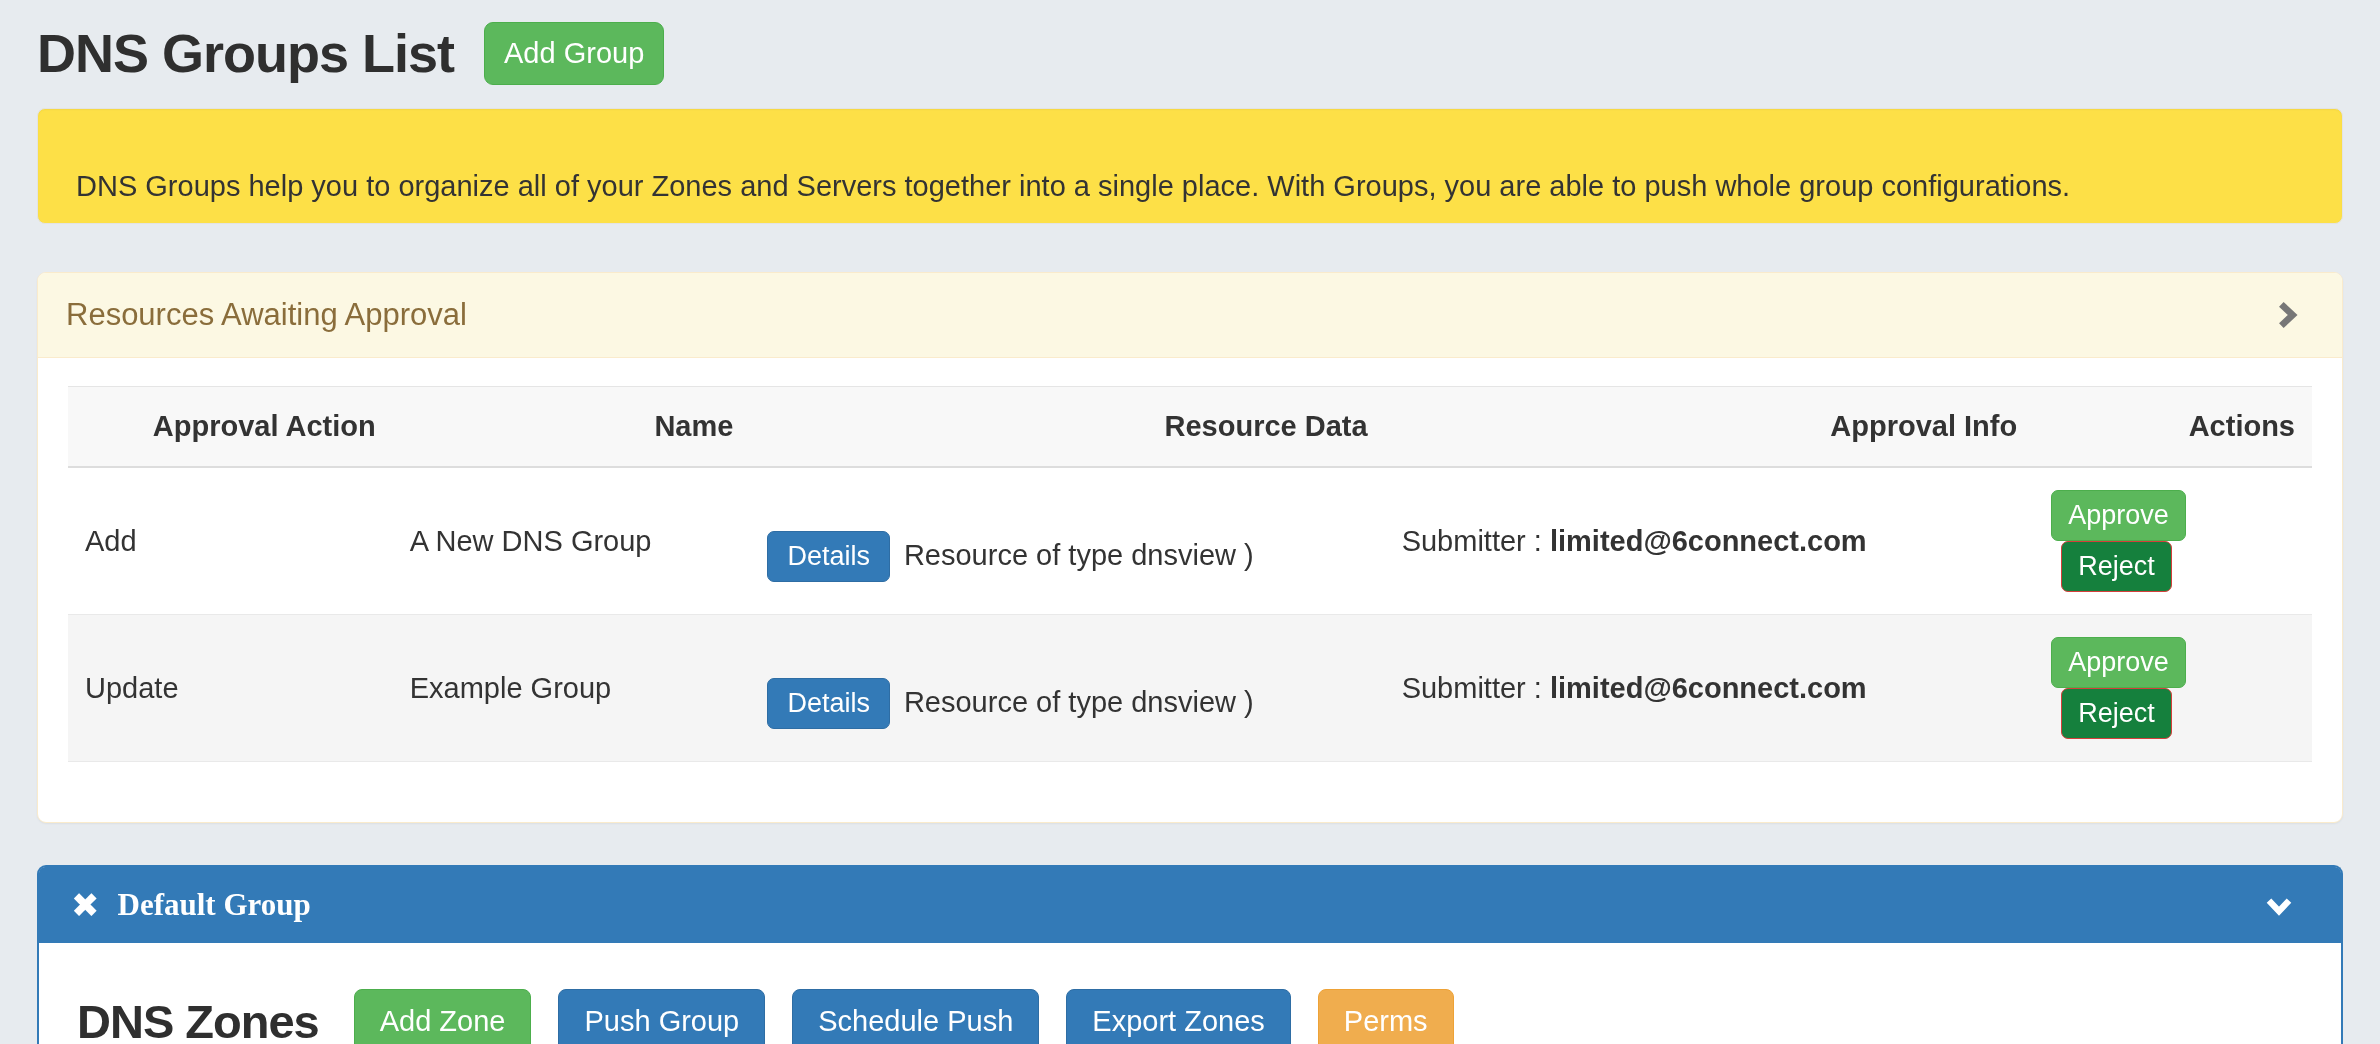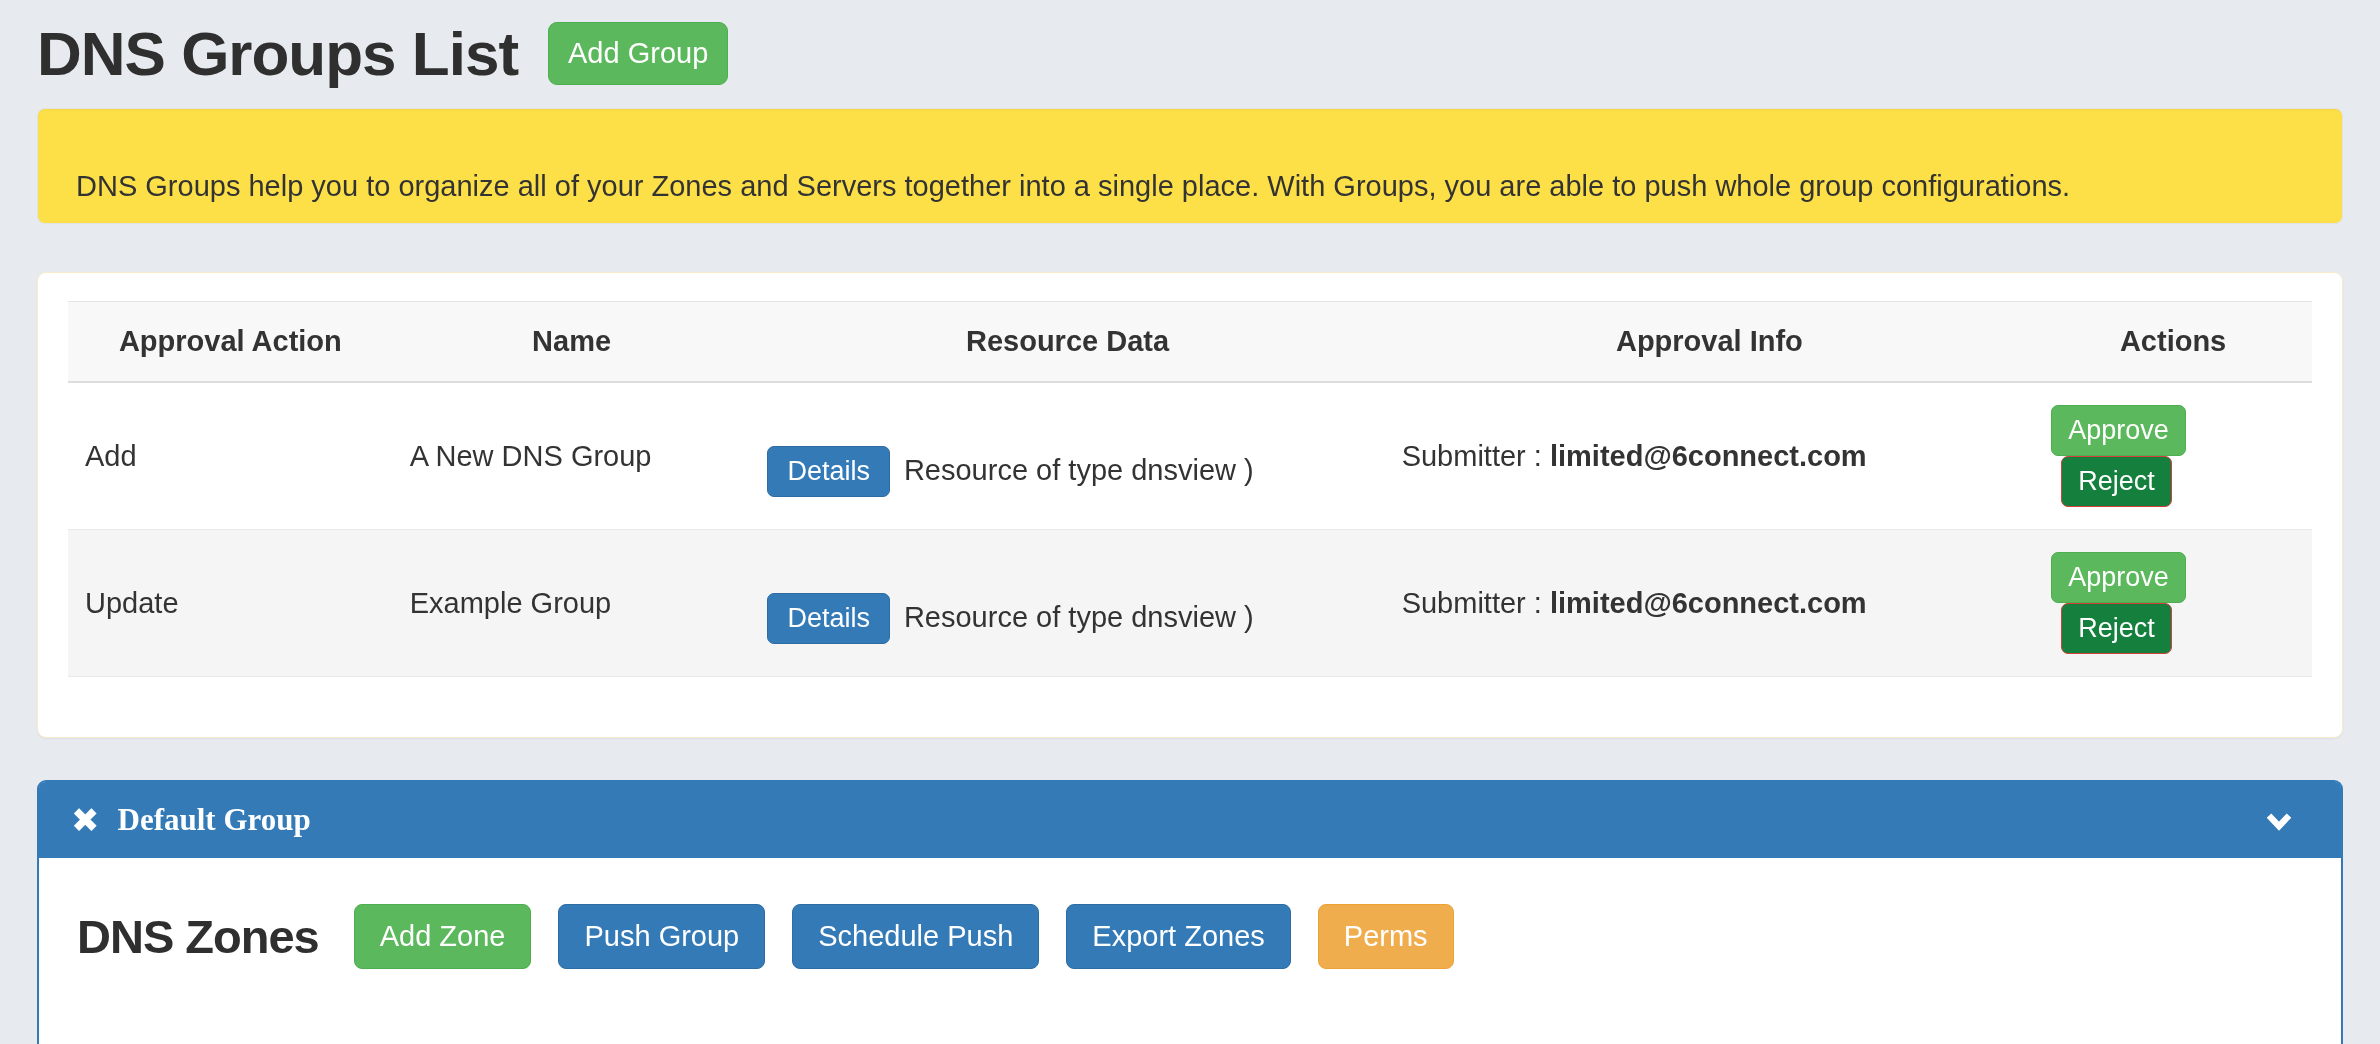--- a/index.html
+++ b/index.html
@@ -5,21 +5,21 @@
   * { margin: 0; padding: 0; box-sizing: border-box; }
   html, body {
     width: 2380px; height: 1044px; overflow: hidden;
     font-family: "Liberation Sans", "DejaVu Sans", sans-serif;
     background: #e7ebef; color: #333;
   }
   .page { padding: 12px 37px 0 37px; }
 
   
   .page-header-row { display: flex; align-items: center; gap: 30px; height: 82px; }
-  .page-title { font-size: 62px; font-weight: bold; color: #2f2f2f; letter-spacing: -1px; }
+  .page-title { font-size: 54px; font-weight: bold; color: #2f2f2f; letter-spacing: -1px; }
 
   .btn {
     display: inline-flex; align-items: center; justify-content: center;
     border-radius: 9px; color: #fff; cursor: pointer; white-space: nowrap;
     font-family: inherit; border: 1px solid transparent;
   }
   .btn-success { background: #5cb85c; border-color: #4cae4c; }
   .btn-primary { background: #337ab7; border-color: #2e6da4; }
   .btn-danger  { background: #15803d; border-color: #d43f3a; }
   .btn-warning { background: #f0ad4e; border-color: #eea236; }
@@ -45,21 +45,21 @@
     display: flex; align-items: center; justify-content: space-between;
   }
   .warning-heading .panel-title { font-size: 31px; font-weight: 500; color: #8a6d3b; }
   .chev { display: inline-flex; align-items: center; }
 
   .panel-warning .panel-body { padding: 28px 30px 60px 30px; }
 
   
   table.approval-table { width: 100%; border-collapse: collapse; font-size: 29px; }
   table.approval-table th {
-    text-align: center; font-weight: bold; color: #333;
+    text-align: right; font-weight: bold; color: #333;
     background: #f8f8f8; border-top: 1px solid #e5e5e5; border-bottom: 2px solid #ddd;
     padding: 23px 17px;
   }
   table.approval-table td { padding: 22px 17px; vertical-align: middle; }
   tr.row-even td { background: #f5f5f5; }
   tr.row-odd td { background: #fff; }
   tbody tr td { border-bottom: 1px solid #e9e9e9; }
   .btn-details { font-size: 27px; padding: 9px 19px; border-radius: 7px; margin-right: 14px; margin-top: 30px; }
   .btn-row-action { font-size: 27px; padding: 9px 16px; border-radius: 7px; }
   .cell-actions .btn + .btn { margin-left: 10px; }
@@ -91,20 +91,28 @@
   <div class="page-header-row">
     <h1 class="page-title">DNS Groups List</h1>
     <button class="btn btn-success btn-lg">Add Group</button>
   </div>
 
   <div class="well">
     <span>DNS Groups help you to organize all of your Zones and Servers together into a single place. With Groups, you are able to push whole group configurations.</span>
   </div>
 
   <section class="panel panel-warning">
+    <header class="warning-heading">
+      <span class="panel-title">Resources Awaiting Approval</span>
+      <span class="chev">
+        <svg width="32" height="34" viewBox="0 0 24 24">
+            <path d="M8.5 4 L17 12 L8.5 20" fill="none" stroke="#777" stroke-width="5"></path>
+          </svg>
+      </span>
+    </header>
     <div class="panel-body">
       <table class="approval-table">
         <colgroup>
           <col style="width:325px">
             <col style="width:358px">
             <col style="width:635px">
             <col style="width:650px">
             <col style="width:278px">
         </colgroup>
         <thead>

